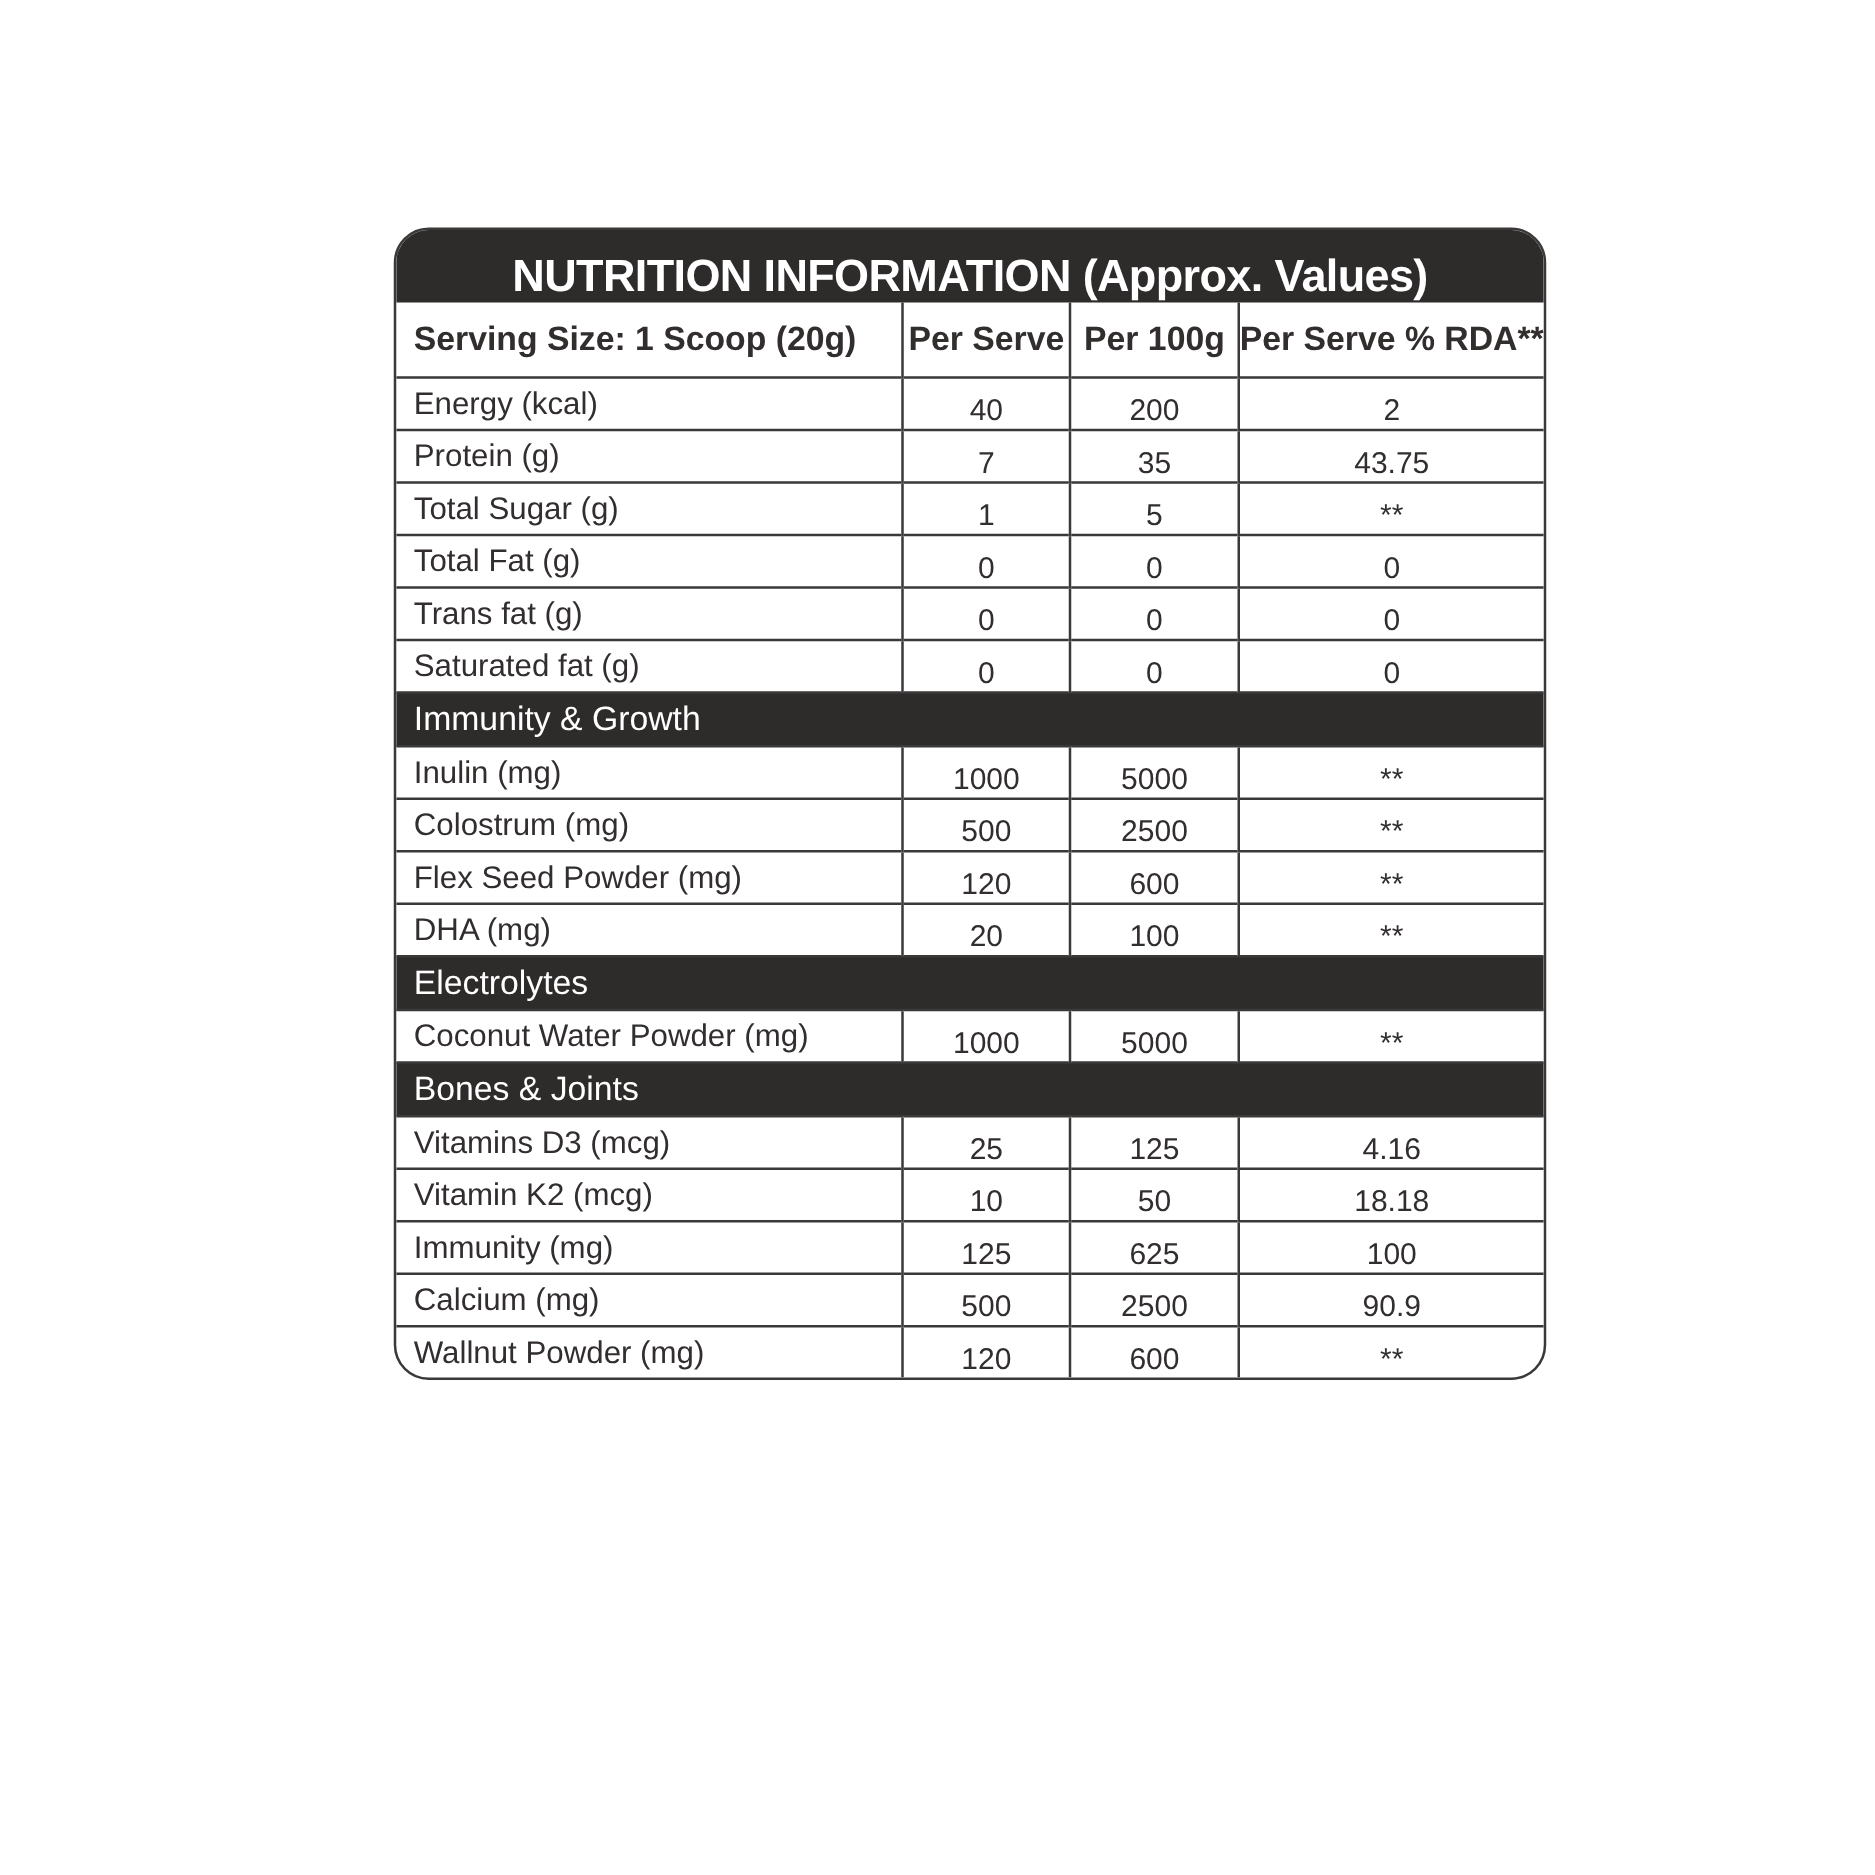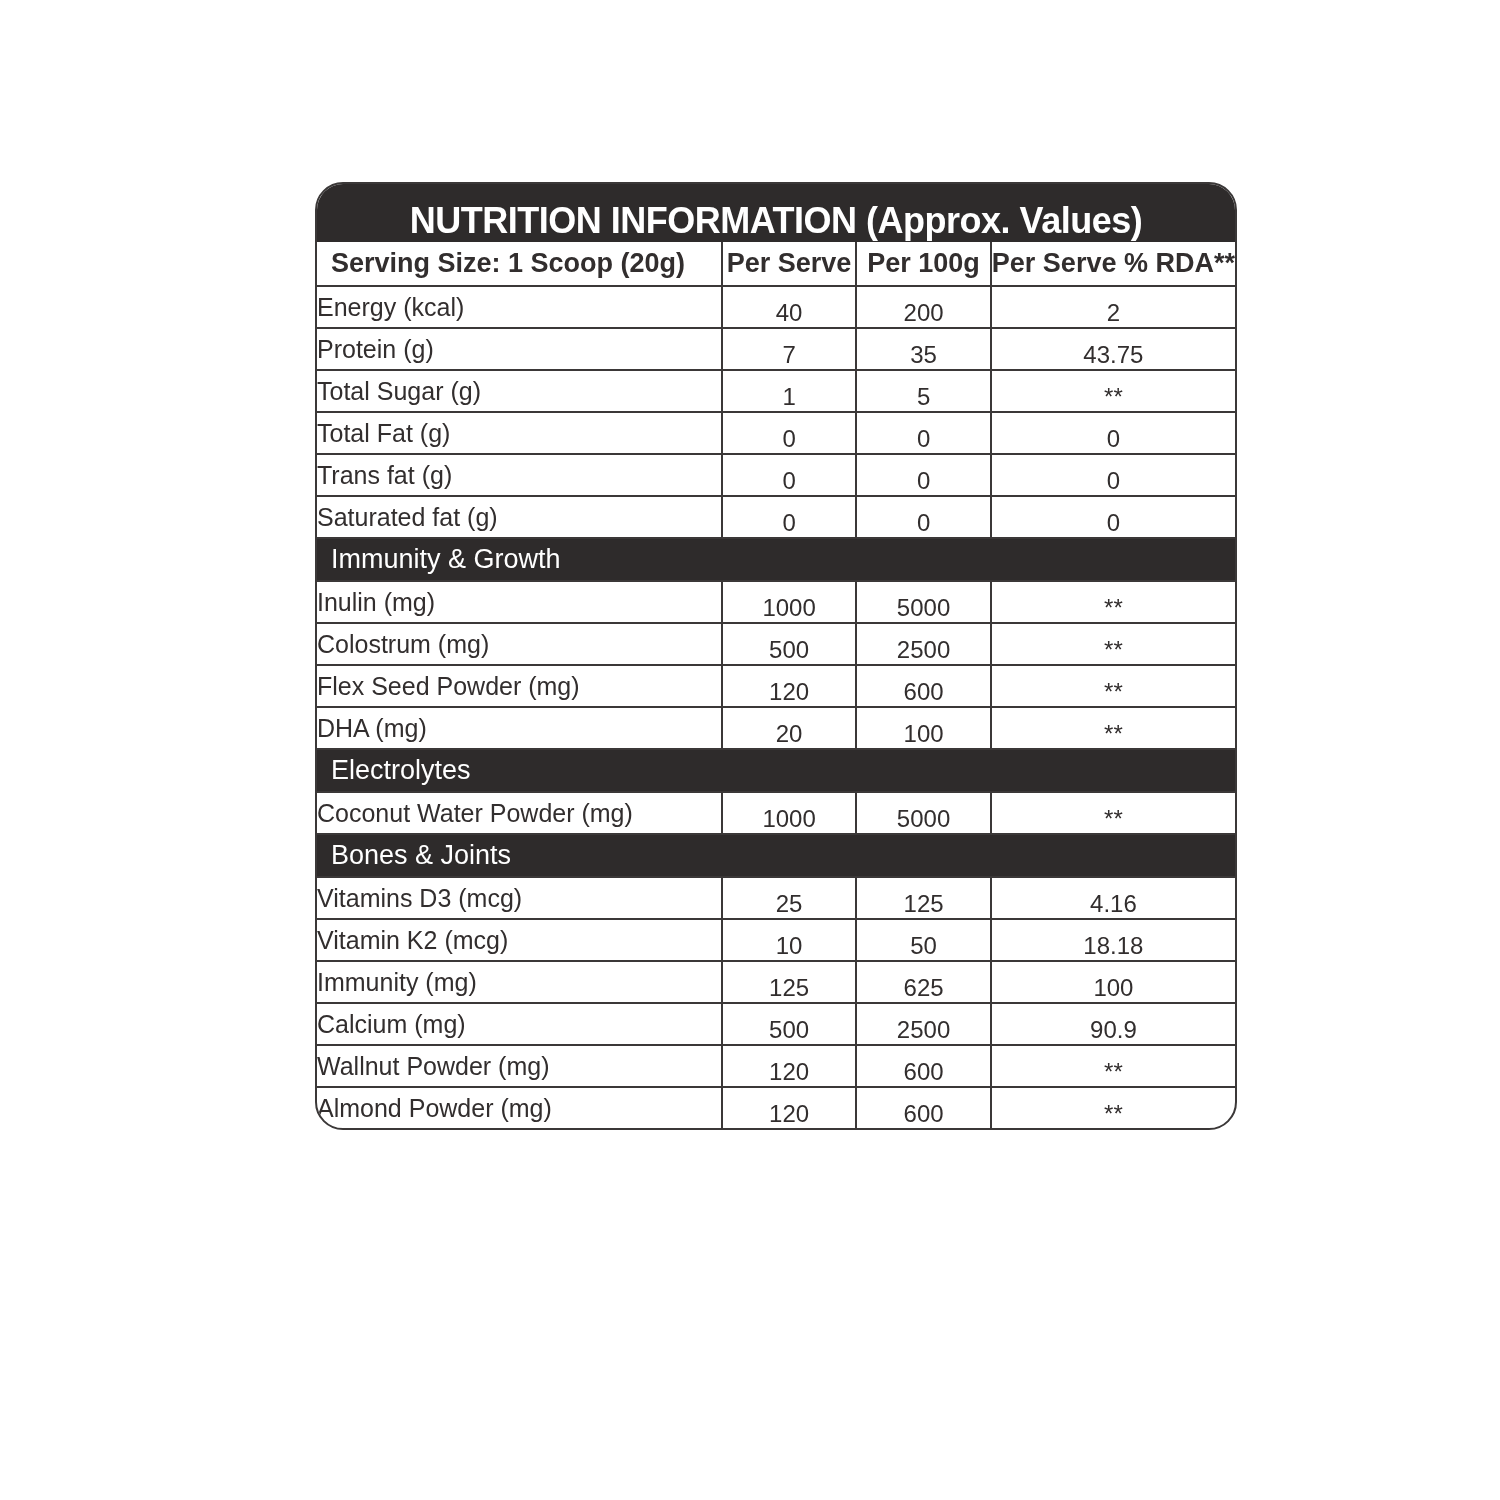--- a/index.html
+++ b/index.html
@@ -45,38 +45,39 @@
     border-collapse: collapse;
     table-layout: fixed;
   }
   col.c1 { width: 44.1%; }
   col.c2 { width: 14.65%; }
   col.c3 { width: 14.65%; }
   col.c4 { width: 26.6%; }
 
   th, td { vertical-align: middle; }
   th {
-    height: 44px;
+    height: 60px;
     font-size: 27px;
     font-weight: 600;
     text-align: center;
     border-top: none;
   }
   th.label-col {
     text-align: left;
     padding-left: 14px;
     font-weight: 700;
   }
   td { border-top: 2px solid var(--border); }
   th + th, td + td { border-left: 2px solid var(--border); }
 
   td.label-cell {
     height: 39px;
     font-size: 25px;
     text-align: left;
+    padding-left: 14px;
     margin-left: 48px;
   }
   td.value-cell {
     height: 39px;
     font-size: 24px;
     text-align: center;
     padding-top: 12px;
   }
   tr.section-row td {
     height: 43px;
@@ -210,21 +211,15 @@
           <td class="value-cell">500</td>
           <td class="value-cell">2500</td>
           <td class="value-cell">90.9</td>
         </tr>
         <tr>
           <td class="label-cell">Wallnut Powder (mg)</td>
           <td class="value-cell">120</td>
           <td class="value-cell">600</td>
           <td class="value-cell">**</td>
         </tr>
-        <tr>
-          <td class="label-cell">Almond Powder (mg)</td>
-          <td class="value-cell">120</td>
-          <td class="value-cell">600</td>
-          <td class="value-cell">**</td>
-        </tr>
       </tbody>
   </table>
 </div>
 
 </body></html>

